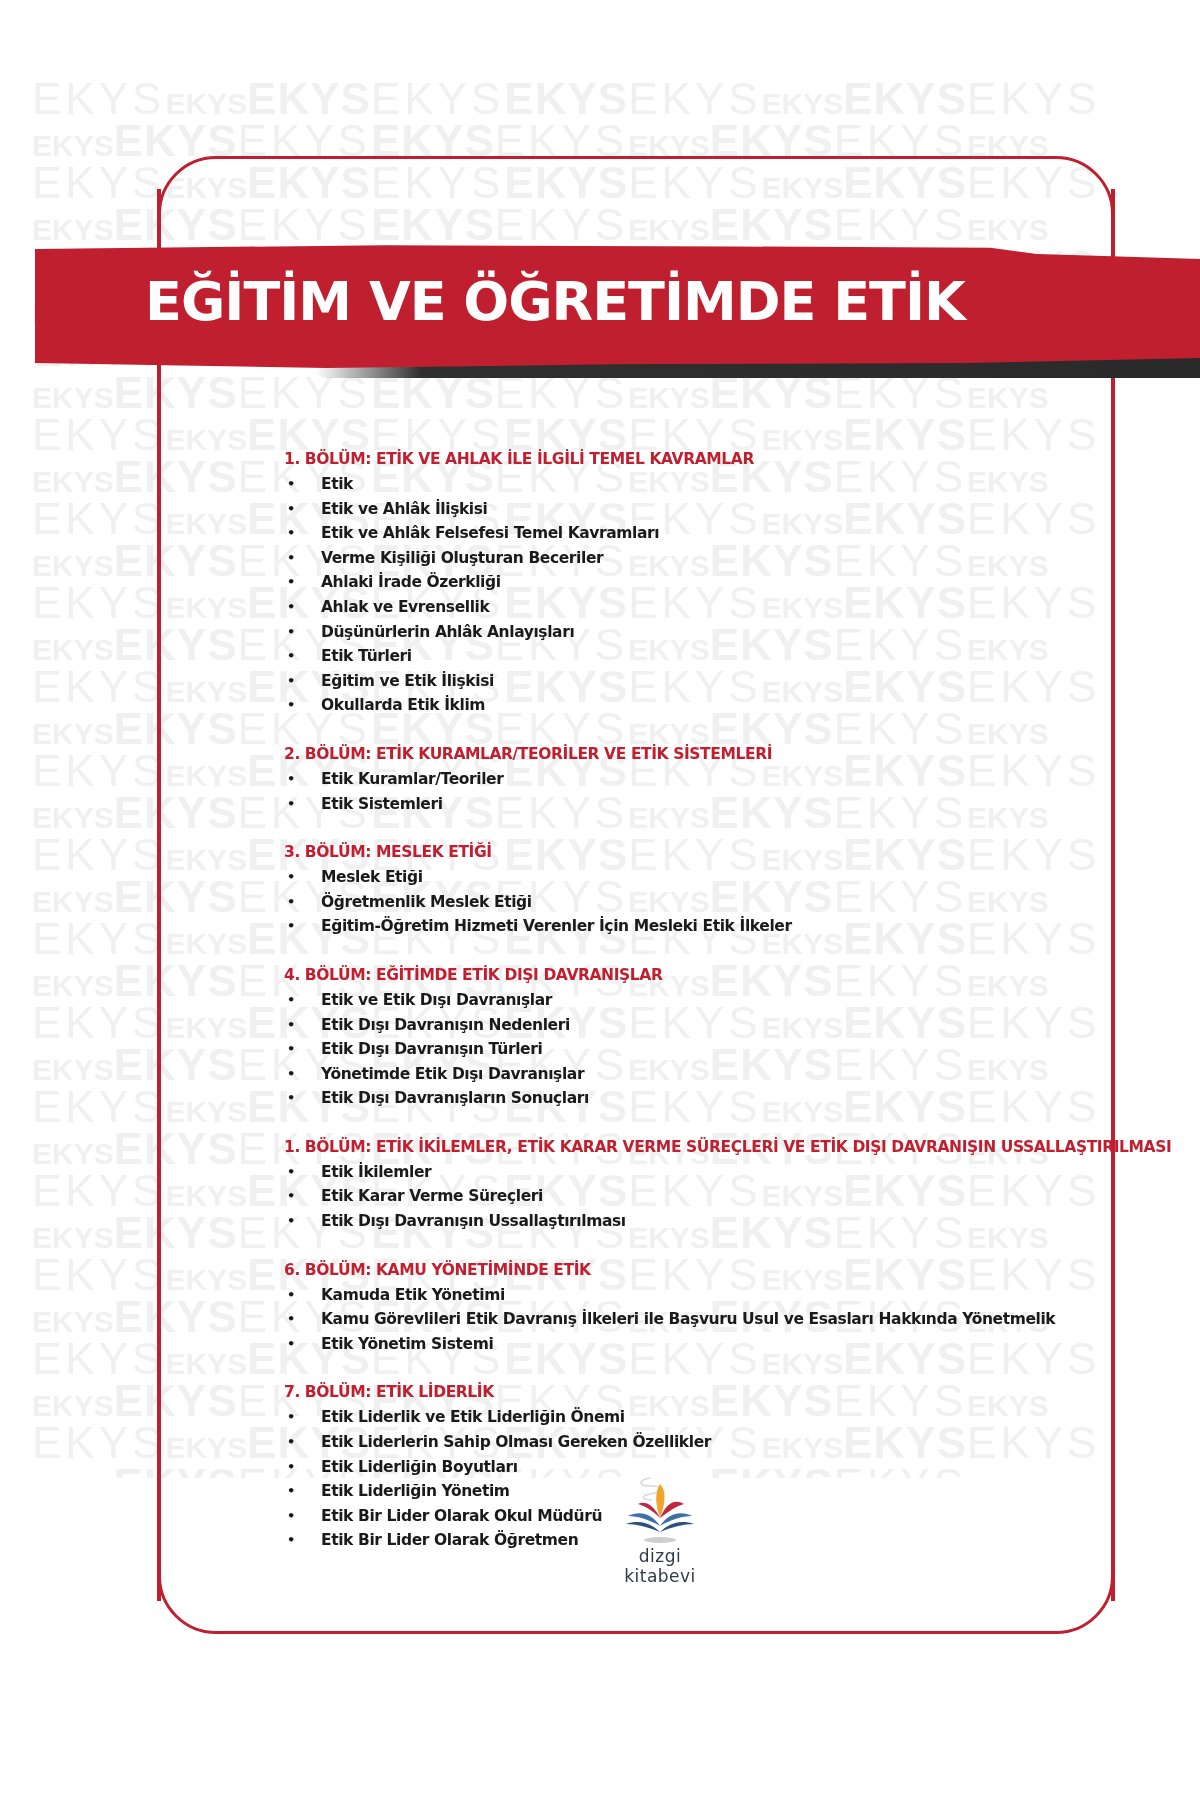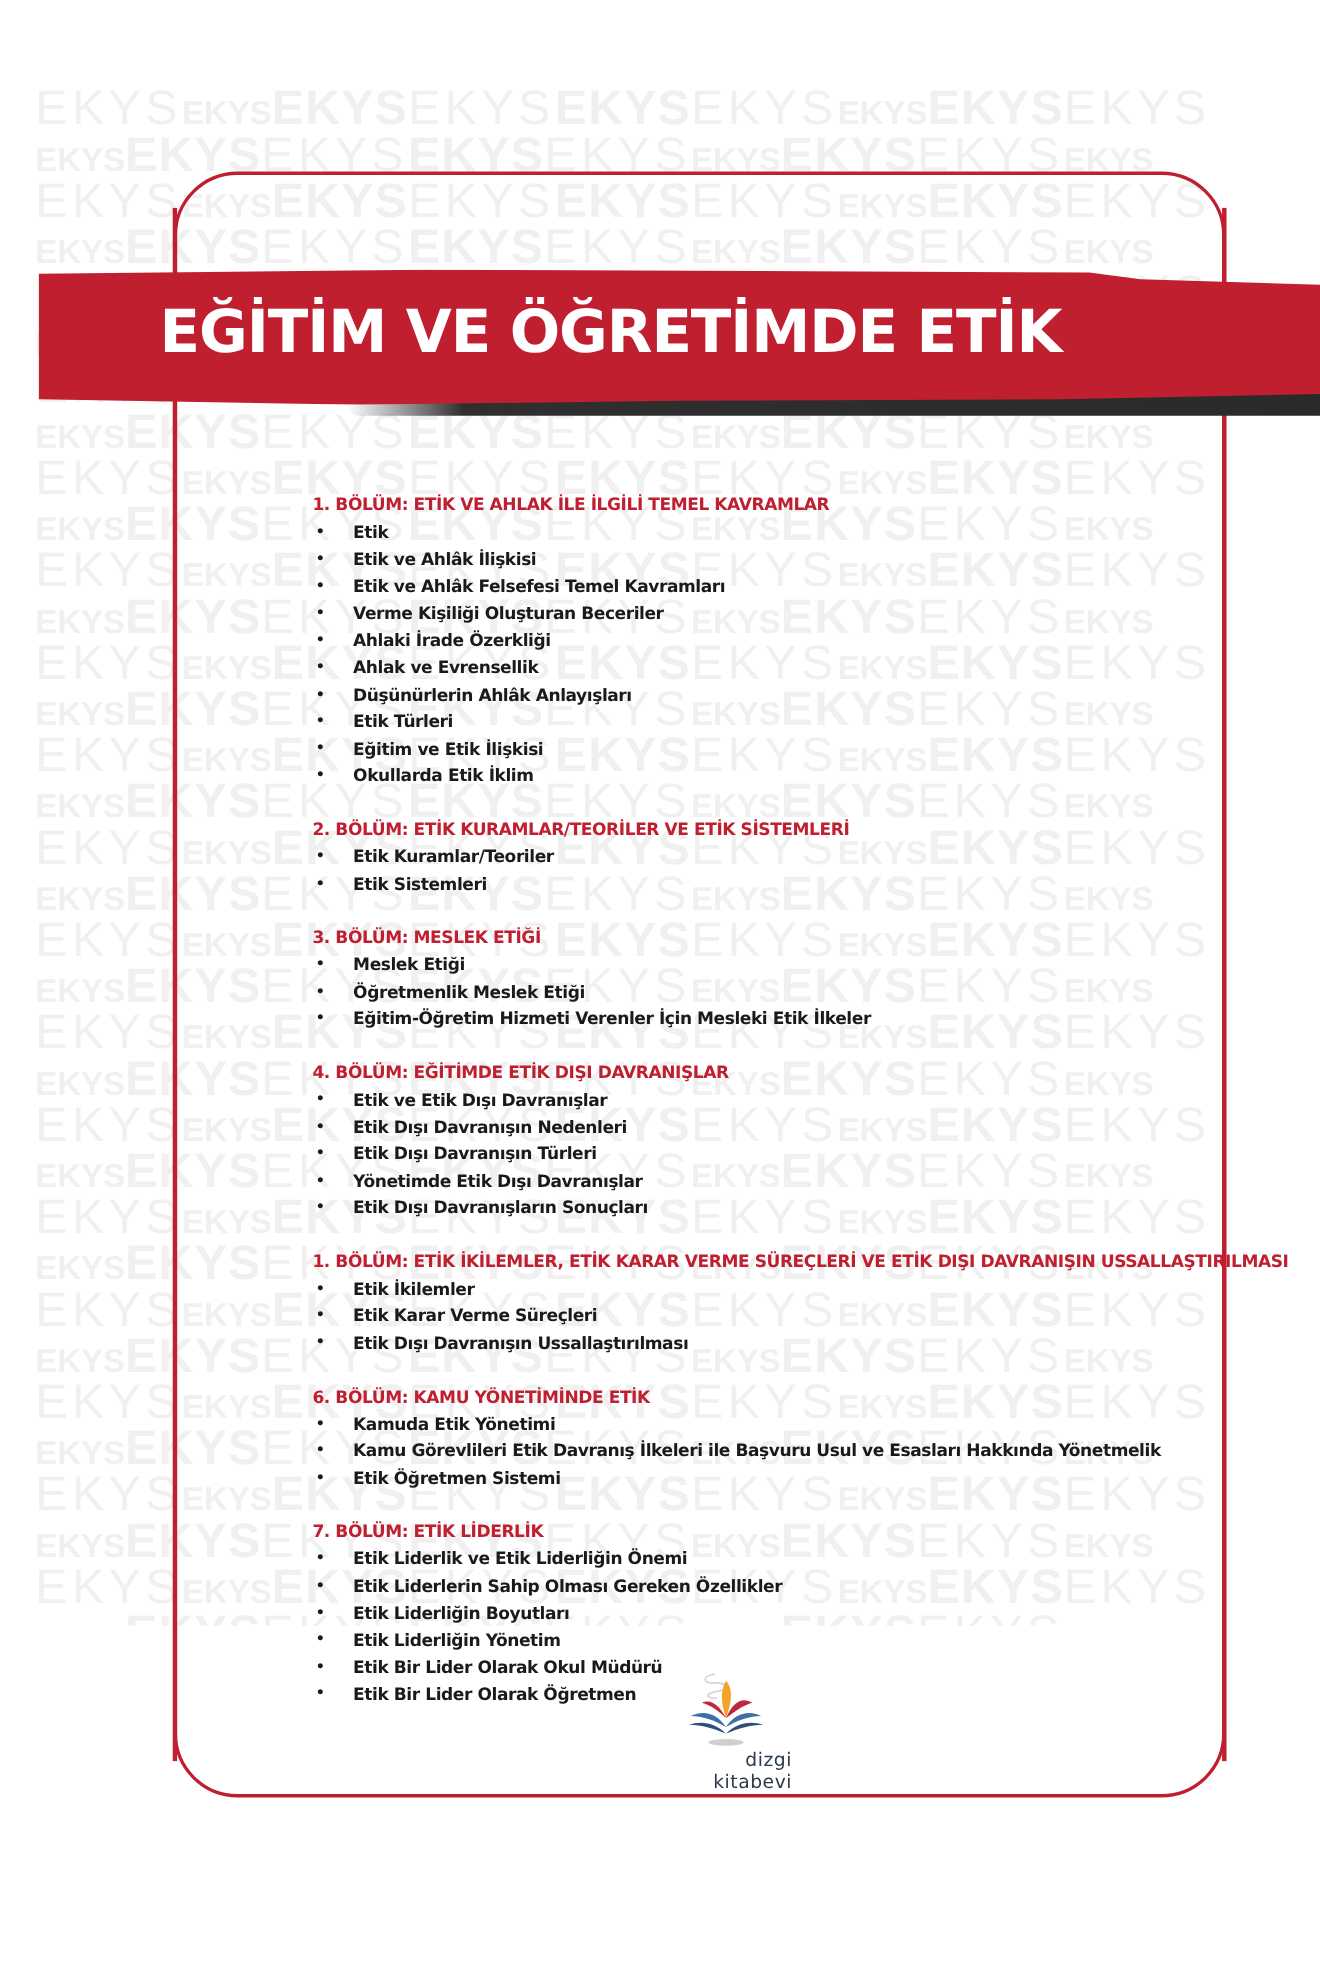--- a/index.html
+++ b/index.html
@@ -69,22 +69,22 @@
       position: relative; padding-left: 37px; color: #1a1a1a;
       font-family: "DejaVu Sans", sans-serif; font-weight: 700;
       font-size: 15.5px; line-height: 24.6px; letter-spacing: -0.4px; white-space: nowrap;
     }
     .item .bullet {
       position: absolute; left: 3px; top: 0; font-size: 13px;
     }
 
     
     .logo {
-      position: absolute; left: 600px; top: 1510px; width: 120px; height: 110px; z-index: 3;
-      text-align: right;
+      position: absolute; left: 600px; top: 1466px; width: 120px; height: 110px; z-index: 3;
+      text-align: center;
     }
     .logo svg { display: block; margin: 0 auto; }
     .logo-text {
       font-family: "DejaVu Sans", sans-serif; font-size: 17px; color: #2d3a4a;
       letter-spacing: 0.5px; margin-top: 2px;
     }
   </style>
 </head>
 <body>
 
@@ -169,21 +169,21 @@
     <div class="section">
       <div class="section-title">1. BÖLÜM: ETİK İKİLEMLER, ETİK KARAR VERME SÜREÇLERİ VE ETİK DIŞI DAVRANIŞIN USSALLAŞTIRILMASI</div>
       <div class="item"><span class="bullet">•</span><span>Etik İkilemler</span></div>
       <div class="item"><span class="bullet">•</span><span>Etik Karar Verme Süreçleri</span></div>
       <div class="item"><span class="bullet">•</span><span>Etik Dışı Davranışın Ussallaştırılması</span></div>
     </div>
     <div class="section">
       <div class="section-title">6. BÖLÜM: KAMU YÖNETİMİNDE ETİK</div>
       <div class="item"><span class="bullet">•</span><span>Kamuda Etik Yönetimi</span></div>
       <div class="item"><span class="bullet">•</span><span>Kamu Görevlileri Etik Davranış İlkeleri ile Başvuru Usul ve Esasları Hakkında Yönetmelik</span></div>
-      <div class="item"><span class="bullet">•</span><span>Etik Öğretmen Sistemi</span></div>
+      <div class="item"><span class="bullet">•</span><span>Etik Yönetim Sistemi</span></div>
     </div>
     <div class="section">
       <div class="section-title">7. BÖLÜM: ETİK LİDERLİK</div>
       <div class="item"><span class="bullet">•</span><span>Etik Liderlik ve Etik Liderliğin Önemi</span></div>
       <div class="item"><span class="bullet">•</span><span>Etik Liderlerin Sahip Olması Gereken Özellikler</span></div>
       <div class="item"><span class="bullet">•</span><span>Etik Liderliğin Boyutları</span></div>
       <div class="item"><span class="bullet">•</span><span>Etik Liderliğin Yönetim</span></div>
       <div class="item"><span class="bullet">•</span><span>Etik Bir Lider Olarak Okul Müdürü</span></div>
       <div class="item"><span class="bullet">•</span><span>Etik Bir Lider Olarak Öğretmen</span></div>
     </div>

